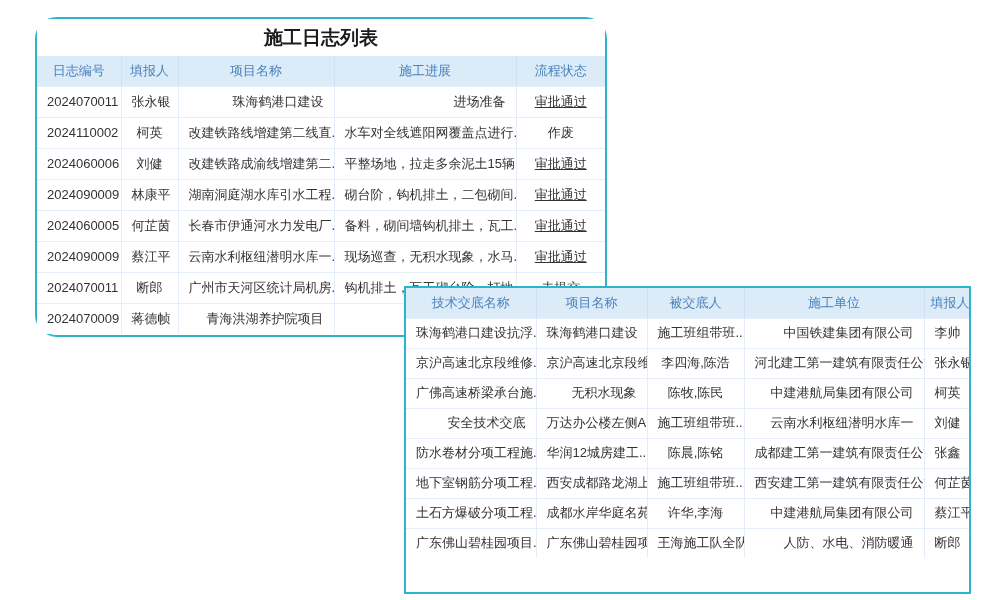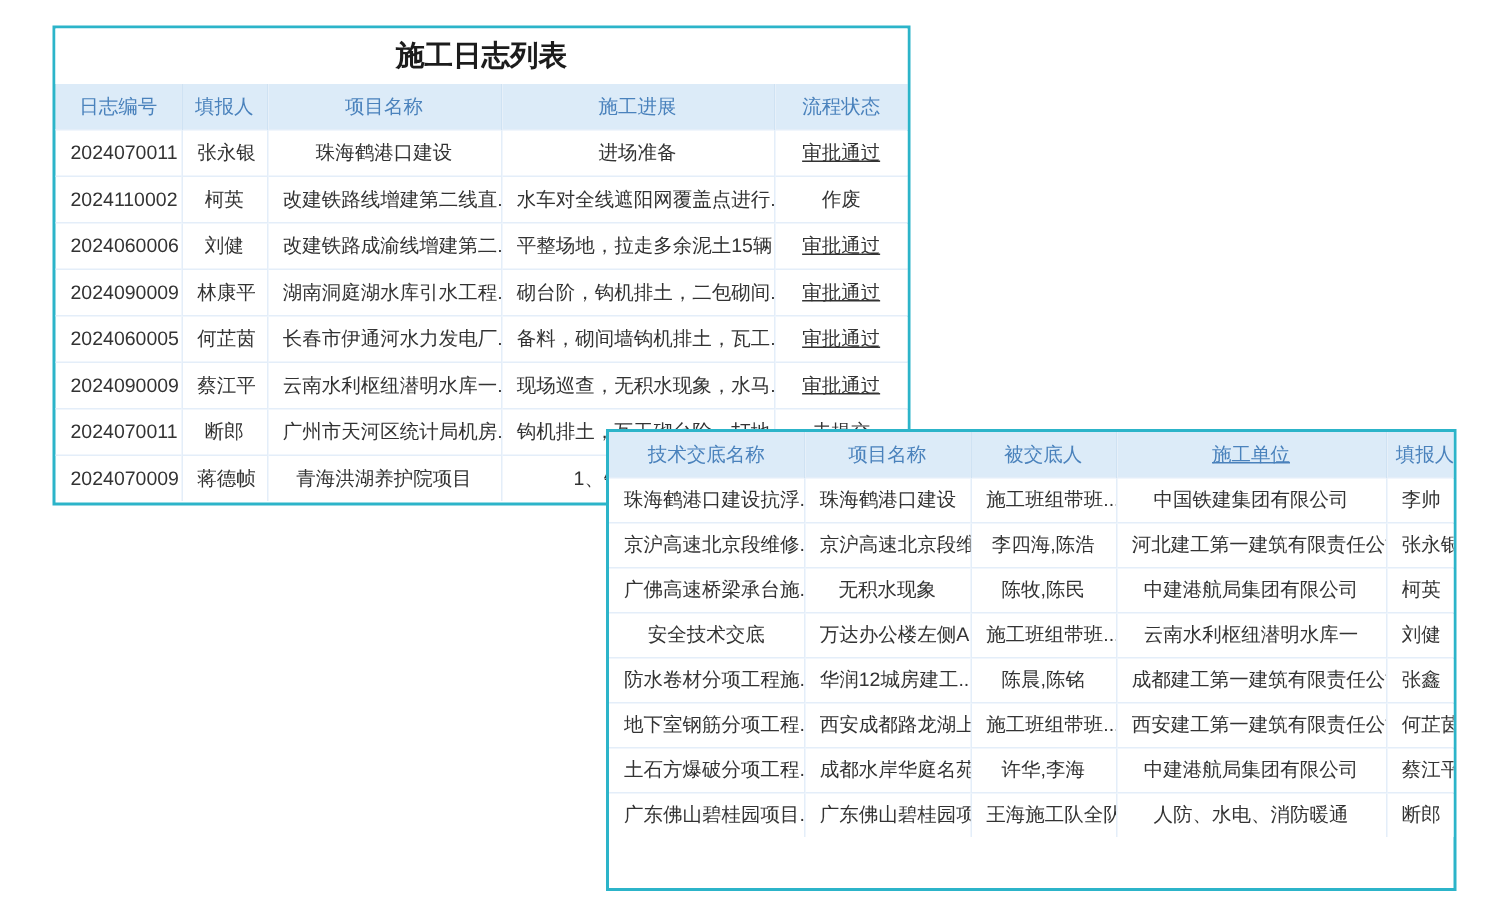--- a/index.html
+++ b/index.html
@@ -5,21 +5,21 @@
   html,body{margin:0;padding:0;background:#ffffff;}
   body{font-family:"Liberation Sans","DejaVu Sans",sans-serif;}
   .stage{position:relative;width:1000px;height:600px;background:#ffffff;overflow:hidden;}
 
   .panel{
     position:absolute;
     background:#ffffff;
     border:2px solid #2cb4c9;
     box-sizing:border-box;
   }
-  .panel-log{left:35px;top:17px;width:572px;height:320px;z-index:1;}
+  .panel-log{left:35px;top:17px;width:572px;height:320px;z-index:1;border-radius:22px;}
   .panel-disclosure{left:404px;top:286px;width:567px;height:308px;z-index:2;}
 
   .panel-title{
     height:37px;line-height:37px;text-align:center;
     font-size:19px;font-weight:bold;color:#1c1c1c;
     background:#ffffff;white-space:nowrap;overflow:hidden;
   }
 
   table.grid{border-collapse:collapse;table-layout:fixed;width:100%;}
   table.grid th{
@@ -31,21 +31,21 @@
   table.grid td{
     font-size:13px;color:#333333;background:#ffffff;
     padding:0 10px;border-right:1px solid #e4eef9;border-top:1px solid #e4eef9;
     white-space:nowrap;overflow:hidden;box-sizing:border-box;
   }
   table.grid td:last-child{border-right:none;}
   .panel-log table.grid td{height:31px;margin-top:40px;}
   .panel-disclosure table.grid td{height:30px;}
 
   .align-center{text-align:center;}
-  .align-left{text-align:center;}
+  .align-left{text-align:right;}
 
   .cell-link{color:#4b94d8;}
   .cell-text{color:#333333;}
 
   .status-approved{color:#3cb054;text-decoration:underline;}
   .status-unsubmitted{color:#4b94d8;text-decoration:underline;}
   .status-voided{color:#a039b8;}
   .status-none{color:#333333;}
 </style>
 </head>
@@ -126,21 +126,21 @@
     </table>
   </div>
 
   <div class="panel panel-disclosure">
     <table class="grid">
       <thead>
         <tr id="disclosure-head">
             <th style="width: 130px;">技术交底名称</th>
             <th style="width: 111px;">项目名称</th>
             <th style="width: 97px;">被交底人</th>
-            <th style="width: 180px; text-decoration: underline;">施工单位</th>
+            <th style="width: 180px;">施工单位</th>
             <th style="width: 45px;">填报人</th>
           </tr>
       </thead>
       <tbody id="disclosure-body">
           <tr>
             <td class="align-left cell-link">珠海鹤港口建设抗浮...</td>
             <td class="align-left cell-link">珠海鹤港口建设</td>
             <td class="align-center cell-text">施工班组带班...</td>
             <td class="align-left cell-text">中国铁建集团有限公司</td>
             <td class="align-center cell-link">李帅</td>

